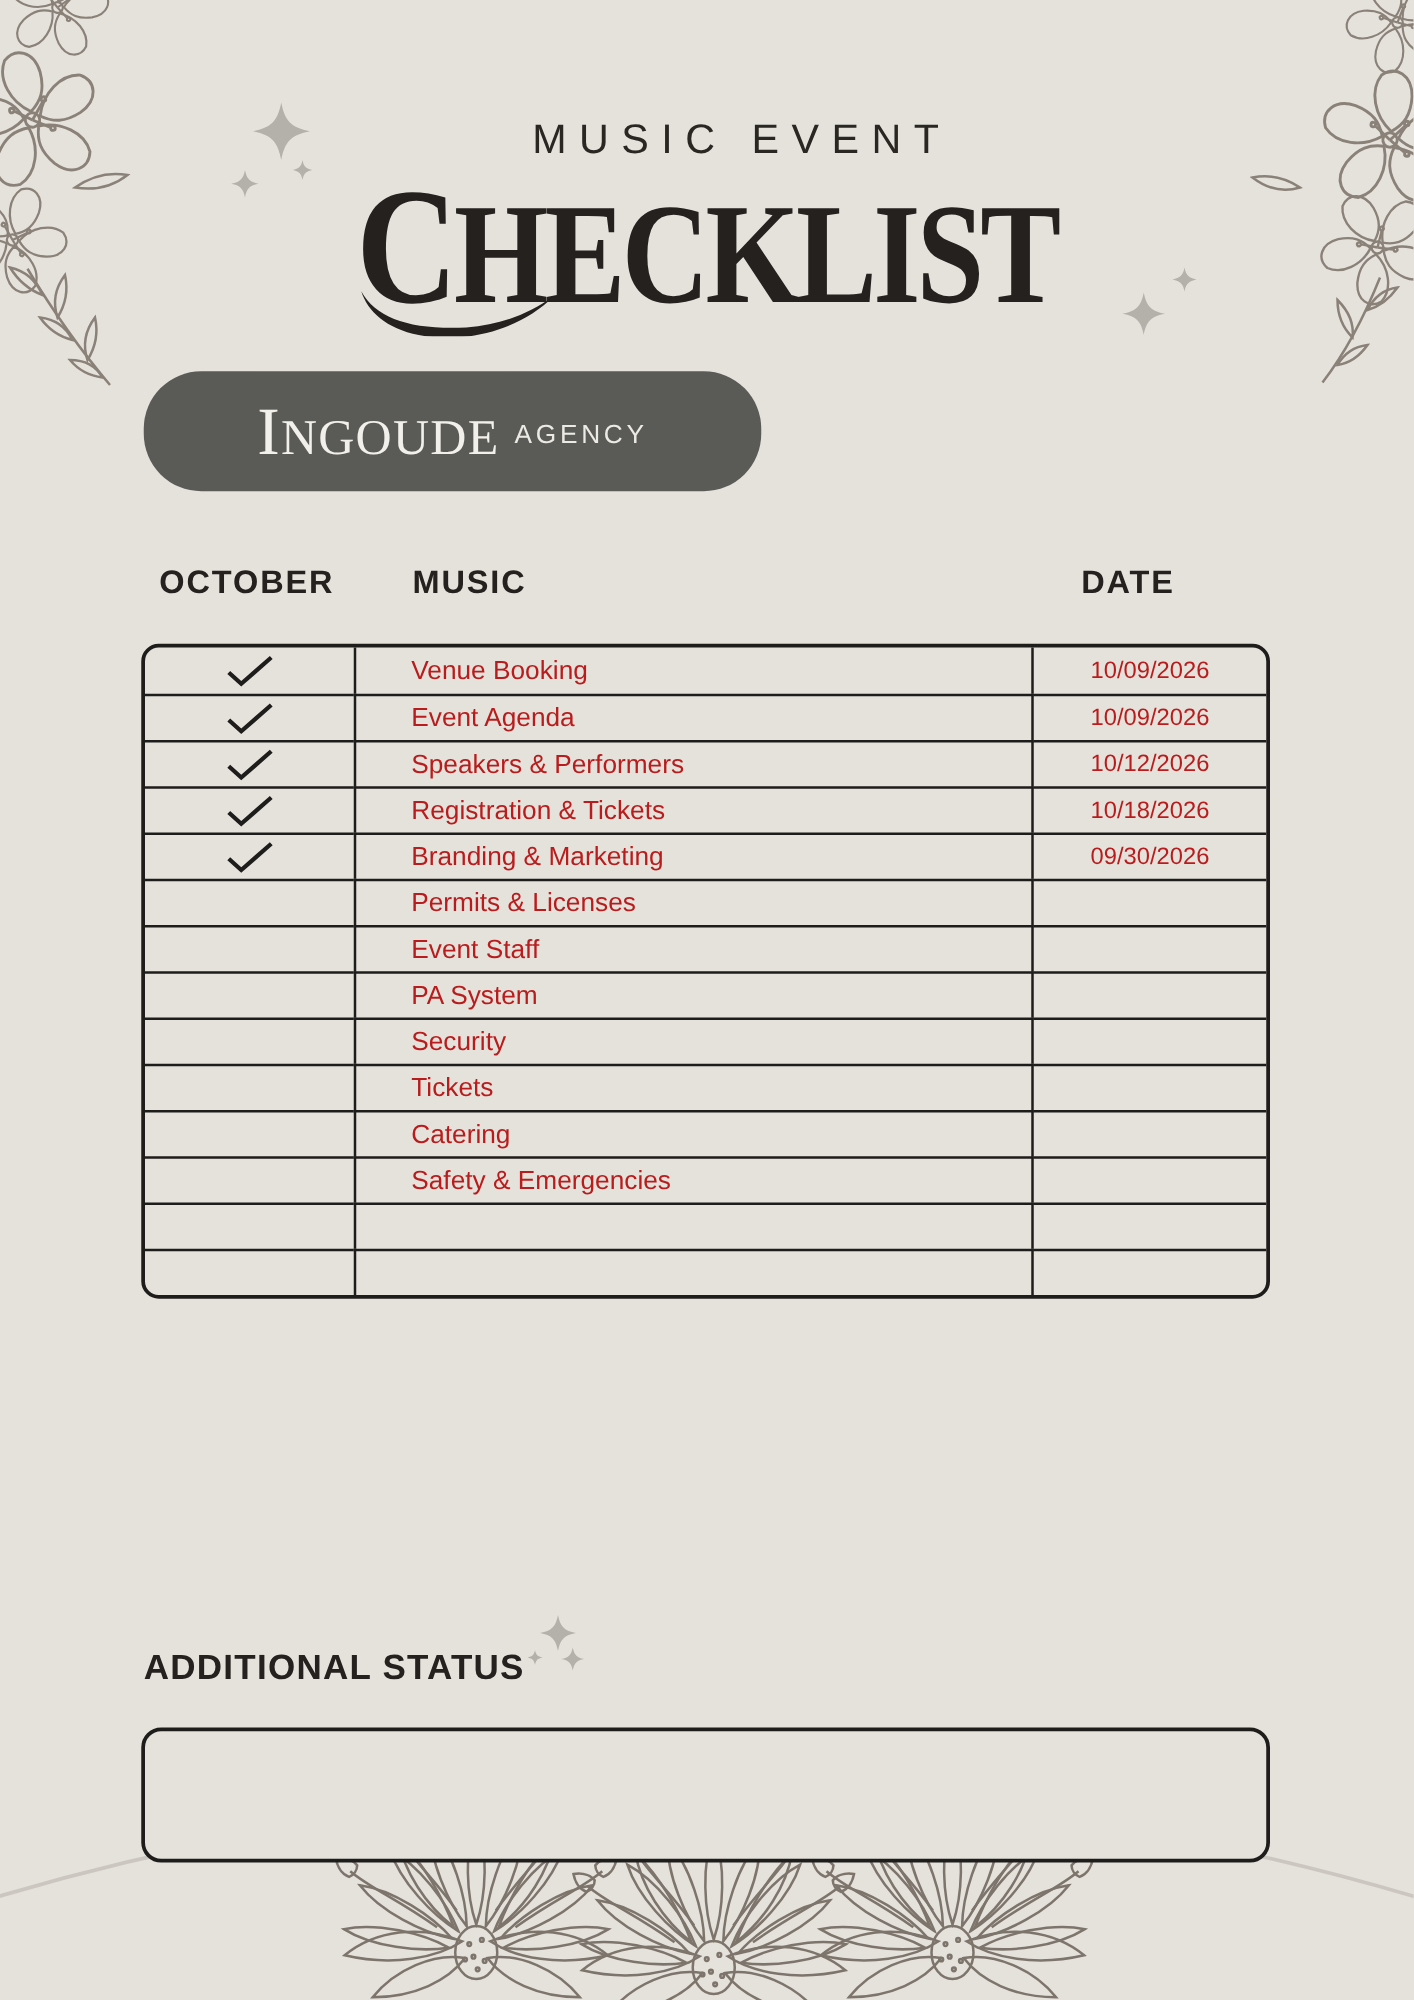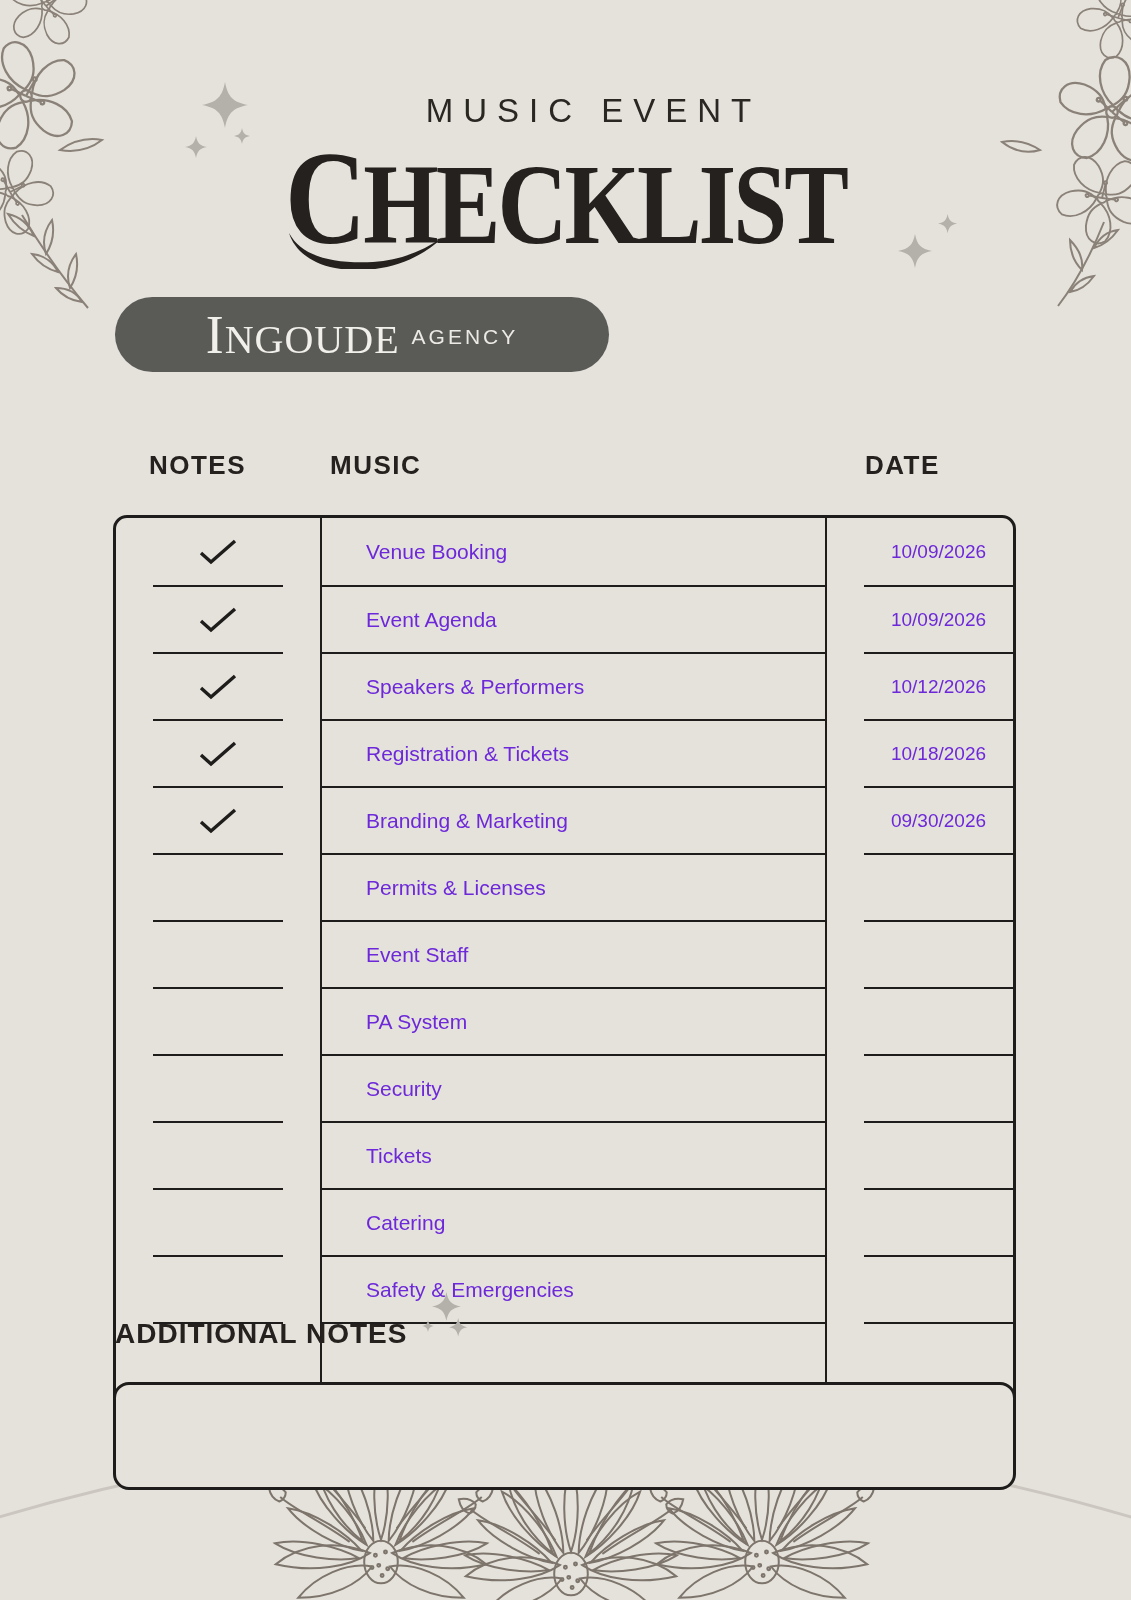--- a/index.html
+++ b/index.html
@@ -23,21 +23,21 @@
     font-family:"Liberation Serif",serif;font-weight:700;
     font-size:97px;letter-spacing:-3px;line-height:1.0;
     transform:scaleY(1.18);transform-origin:50% 20%;
     color:#24211e;
   }
   .title-main::first-letter{font-size:1.16em;}
   .c-swash{position:absolute;left:287px;top:231px;width:160px;height:38px;}
 
   
   .brand-pill{
-    position:absolute;left:115px;top:297px;width:494px;height:75px;
+    position:absolute;left:115px;top:297px;width:494px;height:96px;
     background:#5a5a57;border-radius:46px;
     display:flex;align-items:center;justify-content:center;
   }
   .brand-name{
     font-family:"Liberation Serif",serif;color:#f2f0ea;
     font-size:40px;letter-spacing:1px;line-height:1;
   }
   .brand-name::first-letter{font-size:1.35em;}
   .brand-word{
     color:#eceae4;font-size:21px;letter-spacing:3px;margin-left:12px;
@@ -58,22 +58,22 @@
 
   
   .table{
     position:absolute;left:113px;top:515px;width:903px;
     border:3px solid #1f1d1b;border-radius:14px;box-sizing:border-box;
     display:grid;grid-template-columns:167px 1fr 186px;
     background:#e5e2dc;
   }
   .trow{display:contents;}
   .cell{
-    height:67px;box-sizing:border-box;display:flex;align-items:center;
-    font-size:21px;color:#6d28d9;margin-left:37px;
+    height:37px;box-sizing:border-box;display:flex;align-items:center;
+    font-size:21px;color:#b91c1c;
   }
   .cell.status{justify-content:center;}
   .cell.task{border-left:2.6px solid #1f1d1b;border-right:2.6px solid #1f1d1b;padding-left:44px;}
   .cell.date{justify-content:center;font-size:19px;}
   .trow + .trow .cell{border-top:2.6px solid #1f1d1b;}
   .check{width:40px;height:27px;}
 
   
   .notes-heading{
     position:absolute;left:115px;top:1318px;
@@ -215,21 +215,21 @@
   <svg class="c-swash" viewBox="0 0 160 38">
     <path fill="#24211e" d="M2 2 C14 24 42 33 86 31 C114 29 136 20 156 6 C128 34 84 44 48 37 C22 32 7 18 2 2Z"></path>
   </svg>
 
   <div class="brand-pill">
     <span class="brand-name">INGOUDE</span>
     <span class="brand-word">AGENCY</span>
   </div>
 
 
-  <div class="col-head head-status">NOTES</div>
+  <div class="col-head head-status">OCTOBER</div>
   <div class="col-head head-task">MUSIC</div>
   <div class="col-head head-date">DATE</div>
 
   <div class="table" id="checklist-table">
     <div class="trow">
       <div class="cell status">
         <svg class="check" viewBox="0 0 40 27">
           <polyline points="3,15 13,24 37,3" fill="none" stroke="#1f1d1b" stroke-width="3.4"></polyline>
         </svg>
       </div>
@@ -361,21 +361,21 @@
       <div class="cell status">
         <svg class="check" viewBox="0 0 40 27" style="visibility: hidden;">
           <polyline points="3,15 13,24 37,3" fill="none" stroke="#1f1d1b" stroke-width="3.4"></polyline>
         </svg>
       </div>
       <div class="cell task"></div>
       <div class="cell date"></div>
     </div>
   </div>
 
-  <div class="notes-heading">ADDITIONAL NOTES</div>
+  <div class="notes-heading">ADDITIONAL STATUS</div>
   <svg class="abs" style="left:420px;top:1288px;" width="70" height="70">
     <use href="#sparkle4" class="sparkle" transform="translate(12,4) scale(0.72)"></use>
     <use href="#sparkle4" class="sparkle" transform="translate(2,32) scale(0.3)"></use>
     <use href="#sparkle4" class="sparkle" transform="translate(29,30) scale(0.46)"></use>
   </svg>
 
   <div class="notes-box" contenteditable="true" style=""></div>
 
 </div>
 

